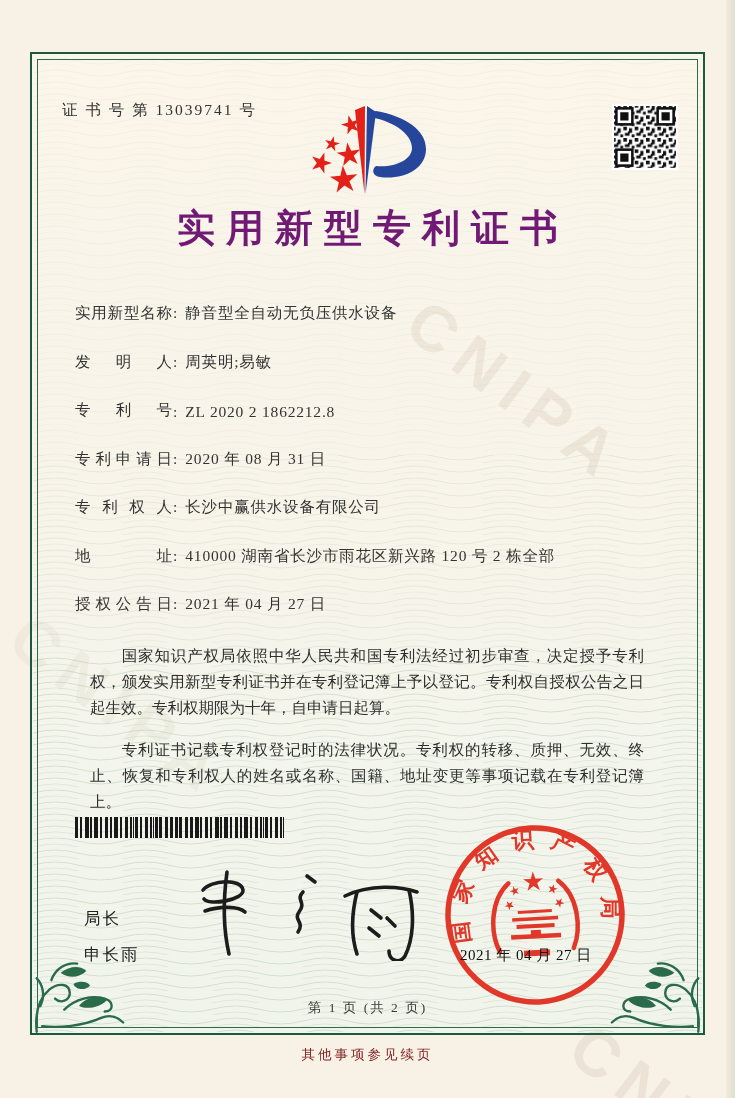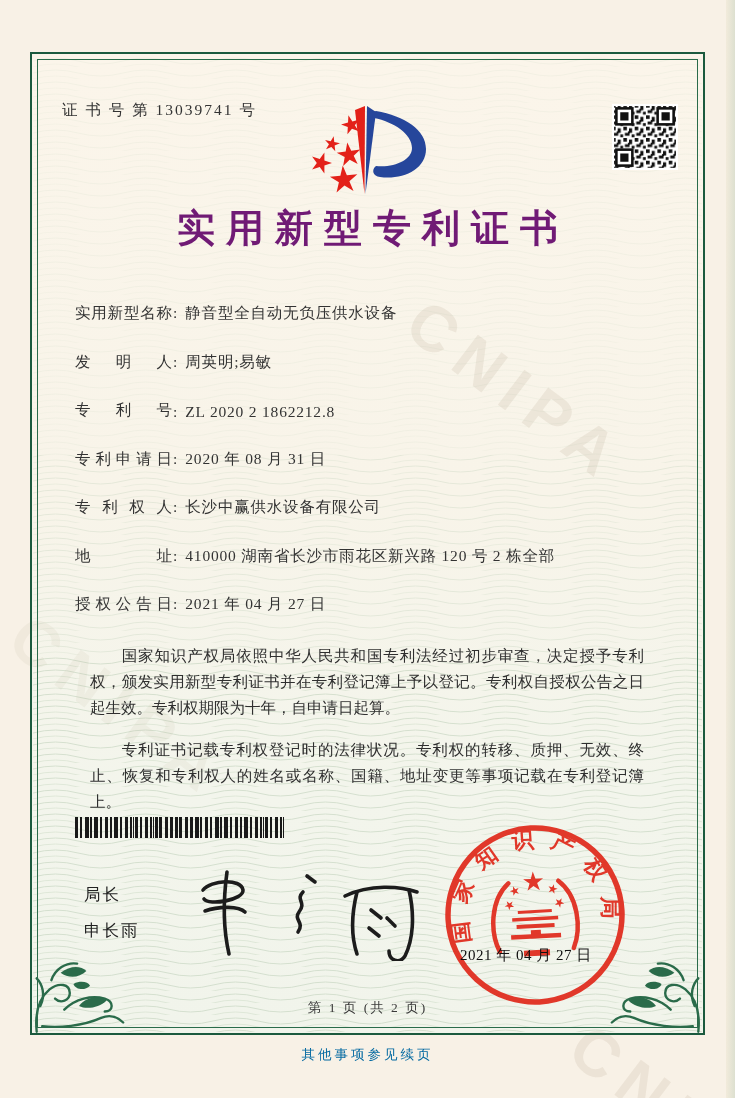--- a/index.html
+++ b/index.html
@@ -53,29 +53,29 @@
   .paras{left:74px;top:627px;width:586px;z-index:2;}
   .paras p{margin:16px;font-size:15.5px;line-height:26px;text-align:justify;text-indent:2.05em;color:#2f2f2f;}
   .barcode{
     left:75px;top:817px;width:210px;height:21px;z-index:2;
     background:
       repeating-linear-gradient(90deg,#191919 0 2px,transparent 2px 5px),
       repeating-linear-gradient(90deg,#191919 0 3px,transparent 3px 10px),
       repeating-linear-gradient(90deg,#191919 0 1px,transparent 1px 6.5px);
   }
   .signer{left:84px;z-index:2;font-family:"Liberation Sans","DejaVu Sans",sans-serif;
-    font-size:16.5px;letter-spacing:2px;color:#222;}
+    font-size:16.5px;letter-spacing:2px;color:#222;margin-top:24px;}
   .sig-svg{left:185px;top:866px;z-index:2;}
   .seal{left:442px;top:822px;z-index:2;transform:rotate(-3deg);opacity:.93;}
   .seal-date{left:460px;top:946px;width:152px;z-index:4;font-size:15px;
     letter-spacing:0.5px;color:#101010;white-space:nowrap;}
   .page-ind{left:30px;top:999px;width:675px;text-align:center;font-size:13.5px;
     letter-spacing:2px;color:#3a3a3a;z-index:2;}
   .note{left:0;top:1046px;width:735px;text-align:center;font-size:13.5px;
-    letter-spacing:3px;color:#0369a1;z-index:2;}
+    letter-spacing:3px;color:#7f1d1d;z-index:2;}
   .qr{left:612px;top:104px;z-index:2;}
   .logo{left:283px;top:100px;z-index:2;}
 </style>
 </head>
 <body>
 
 <span class="wm big" style="left:-251px;top:-232px">CNIPA</span>
 <span class="wm" style="left:437px;top:285px">CNIPA</span>
 <span class="wm" style="left:-171px;top:383px">CNIPA</span>
 <span class="wm faint" style="left:40px;top:600px">CNIPA</span>

